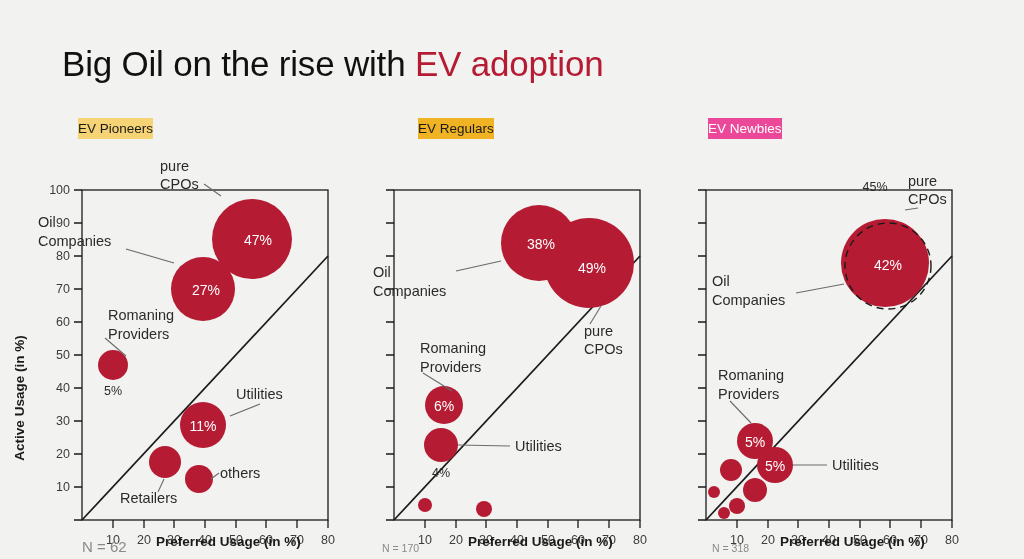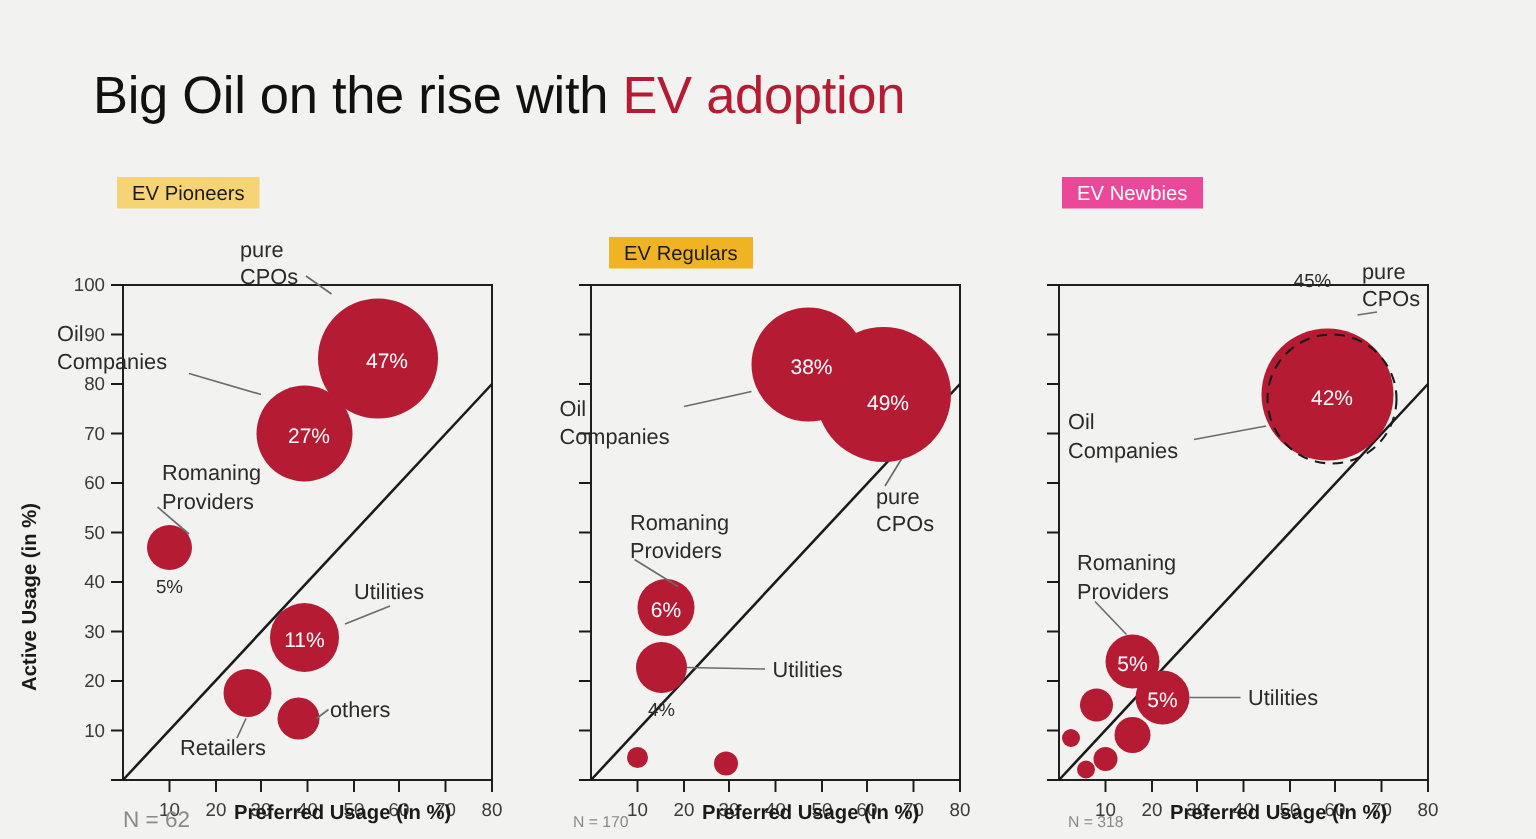--- a/index.html
+++ b/index.html
@@ -49,24 +49,24 @@
   
   .badge {
     position: absolute;
     top: 6px;
     height: 21px;
     line-height: 21px;
     text-align: center;
     font-size: 13.5px;
     font-weight: 400;
     white-space: nowrap;
-    padding: 0 10px;
+    padding: 0 0;
   }
   .badge-1 { left: 70px; background: #f6d375; color: #1a1a1a; }
-  .badge-2 { left: 68px; background: #f0b323; color: #1a1a1a; margin-top: 40px; }
+  .badge-2 { left: 80px; background: #f0b323; color: #1a1a1a; }
   .badge-3 { left: 58px; background: #ec4899; color: #ffffff; }
 
   
   .plot-wrap {
     position: absolute;
     top: 36px;
     left: 0;
     width: 328px;
     height: 360px;
   }

